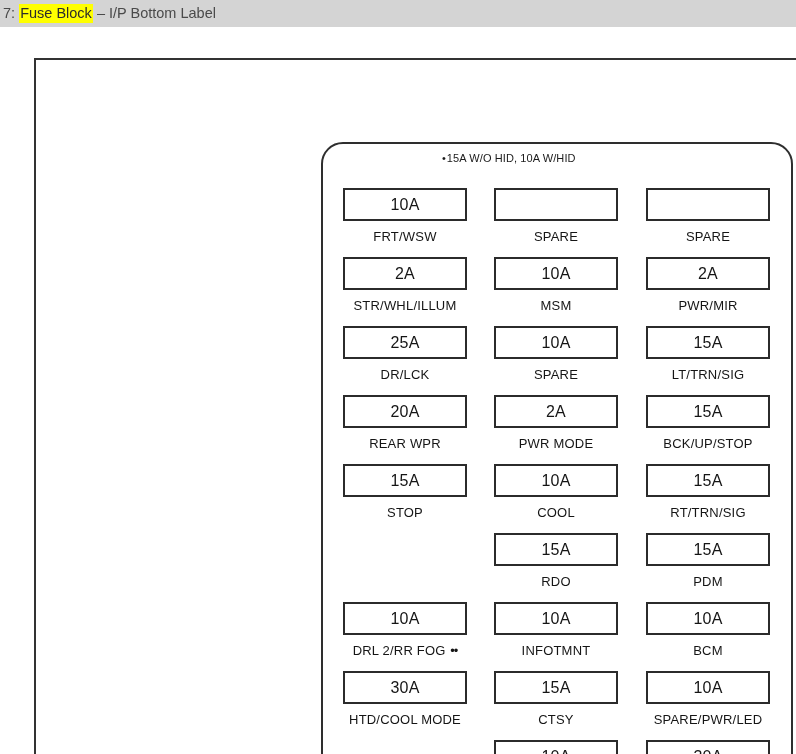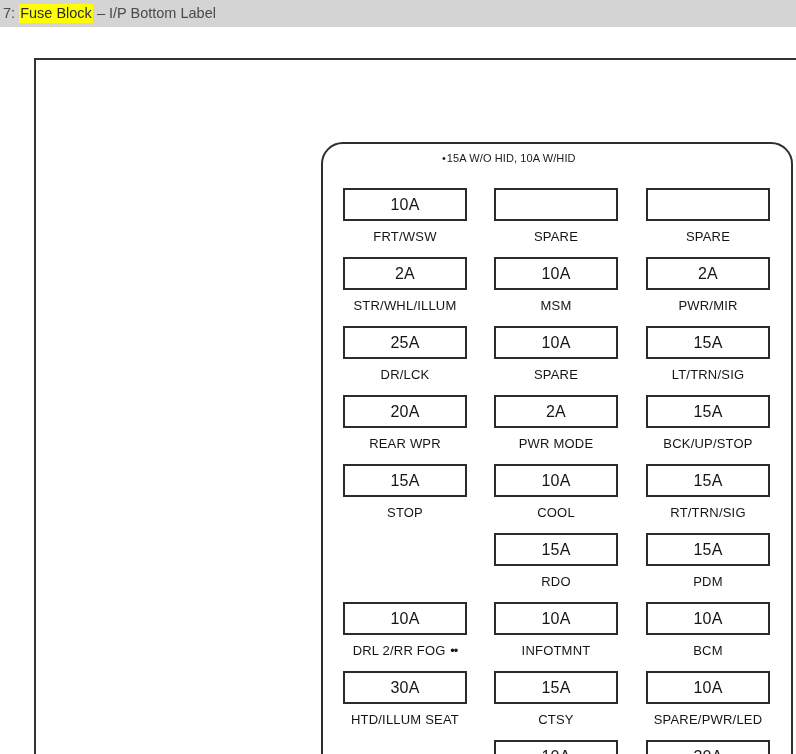--- a/index.html
+++ b/index.html
@@ -240,21 +240,21 @@
             <div class="fuse-label"><span>INFOTMNT</span></div>
           </div>
           <div class="fuse-cell col2">
             <div class="fuse-box">10A</div>
             <div class="fuse-label"><span>BCM</span></div>
           </div>
         </div>
         <div class="fuse-row">
           <div class="fuse-cell col0">
             <div class="fuse-box">30A</div>
-            <div class="fuse-label"><span>HTD/ILLUM SEAT</span></div>
+            <div class="fuse-label"><span>HTD/COOL MODE</span></div>
           </div>
           <div class="fuse-cell col1">
             <div class="fuse-box">15A</div>
             <div class="fuse-label"><span>CTSY</span></div>
           </div>
           <div class="fuse-cell col2">
             <div class="fuse-box">10A</div>
             <div class="fuse-label"><span>SPARE/PWR/LED</span></div>
           </div>
         </div>

